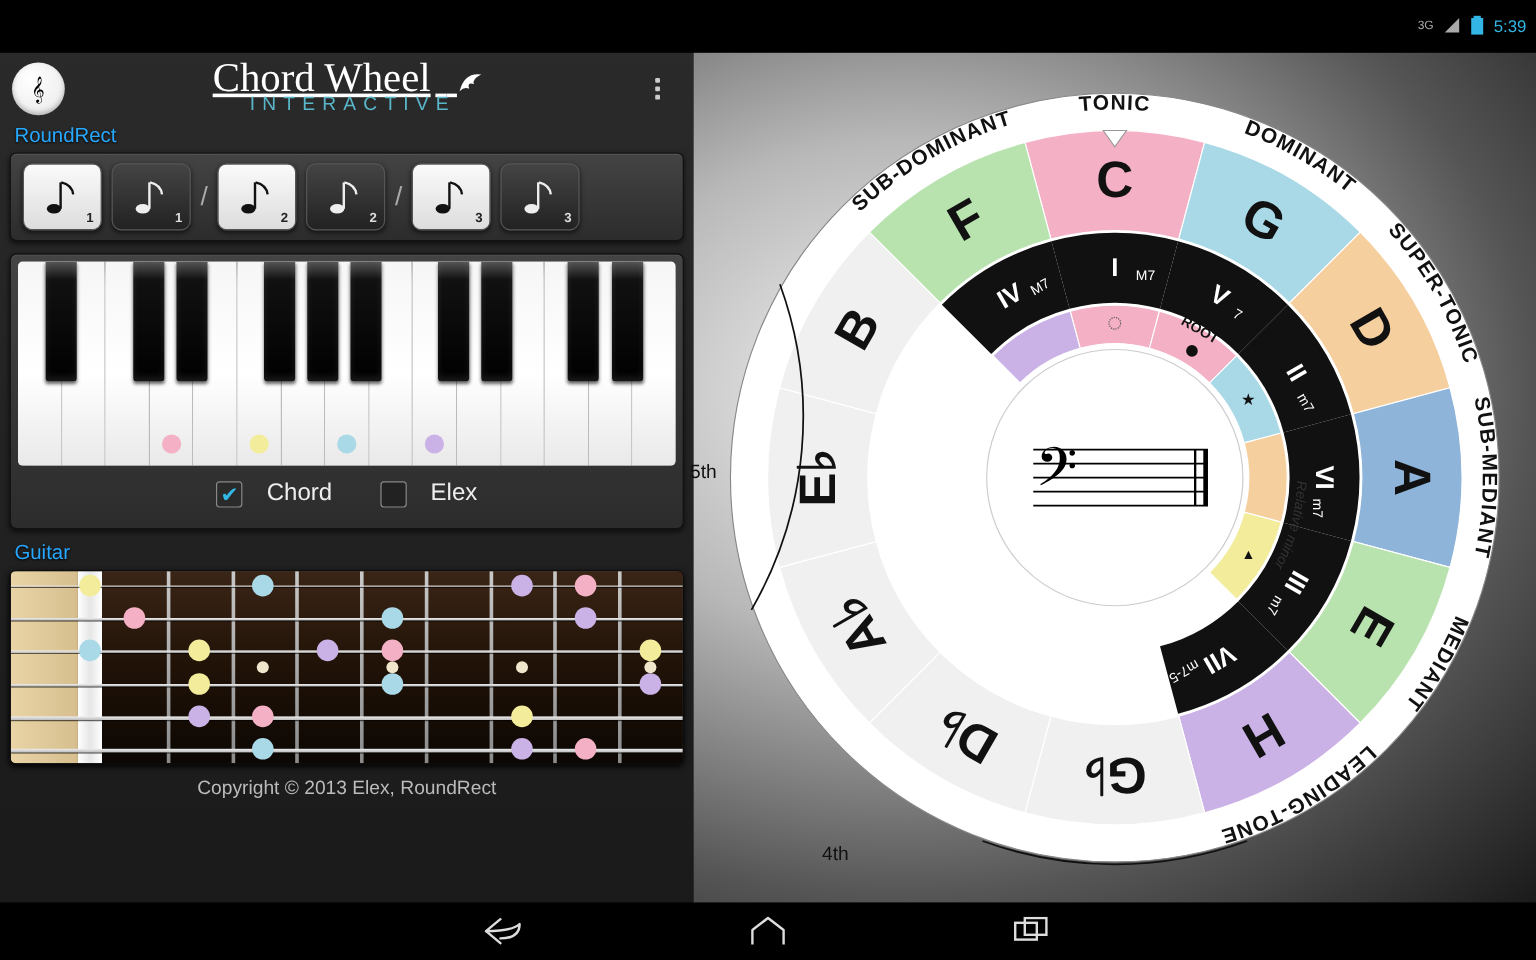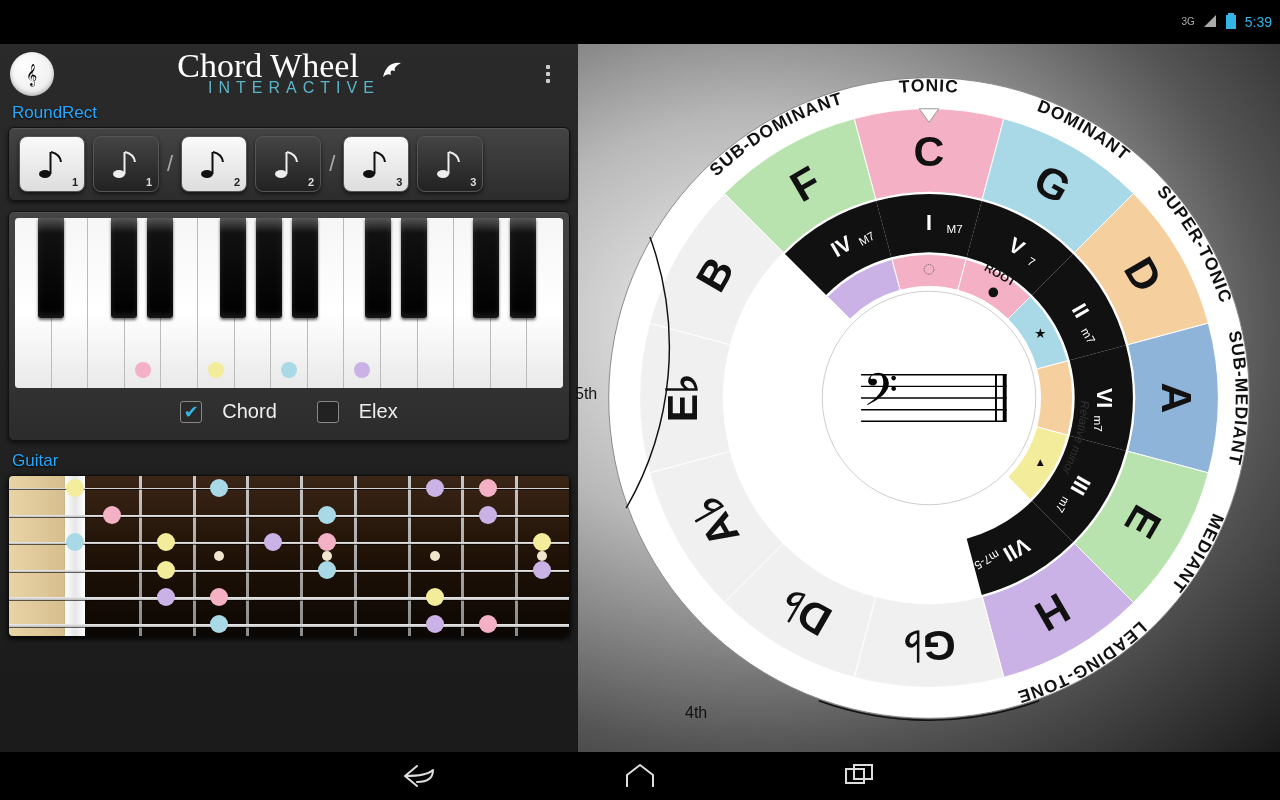--- a/index.html
+++ b/index.html
@@ -23,21 +23,21 @@
   }
   .header { display:flex; align-items:center; padding:6px 4px 4px 4px; }
   .app-icon {
     width:44px; height:44px; border-radius:50%;
     background: radial-gradient(circle at 35% 30%, #fff, #e8e8e8);
     display:flex; align-items:center; justify-content:center; overflow:hidden;
     box-shadow: inset 0 -2px 4px rgba(0,0,0,.25);
   }
   .app-icon svg{width:30px;height:30px;}
   .title-block{ flex:1; text-align:center; }
-  .title-main{ font-family: 'Brush Script MT', cursive; font-size:34px; line-height:30px; color:#fff; }
+  .title-main{ font-family: 'Brush Script MT', cursive; font-size:34px; line-height:30px; color:#fff;text-decoration:underline; }
   .title-main .wing{ font-family: Arial; font-style: italic; margin-left:4px;}
   .title-sub{ font-size:16px; letter-spacing:6px; color:#59b6c9; margin-top:-2px; }
   .menu-dots{ width:28px; height:28px; display:flex; flex-direction:column; align-items:center; justify-content:center; gap:3px; cursor:pointer; margin-right:6px;}
   .menu-dots span{ width:4px; height:4px; background:#ccc; border-radius:1px; }
 
   .section-label{ font-size:17px; color:#28a8ff; padding:2px 6px; text-shadow:0 1px 2px #000;}
   .panel{ background: linear-gradient(180deg,#444,#2c2c2c); border:1px solid #111; border-radius:6px; margin:2px 2px 8px 2px; padding:6px; box-shadow:0 1px 0 #555 inset, 0 2px 4px rgba(0,0,0,.6);}
   .inv-row{ display:flex; align-items:center; gap:8px; justify-content:flex-start; padding:2px 4px;}
   .inv-card{ width:66px; height:56px; border-radius:8px; background:linear-gradient(180deg,#fafafa,#ddd); border:1px solid #555; box-shadow:0 2px 4px rgba(0,0,0,.6); display:flex; align-items:center; justify-content:center; position:relative; cursor:pointer;}
   .inv-card.dark{ background:linear-gradient(180deg,#444,#222); }
@@ -288,20 +288,21 @@
           <div class="gdot c-purple" style="left: 533.111px; top: 93.6px;"></div>
           <div class="gdot c-purple" style="left: 156.667px; top: 120.8px;"></div>
           <div class="gdot c-pink" style="left: 210.444px; top: 120.8px;"></div>
           <div class="gdot c-yellow" style="left: 425.556px; top: 120.8px;"></div>
           <div class="gdot c-blue" style="left: 210.444px; top: 148px;"></div>
           <div class="gdot c-purple" style="left: 425.556px; top: 148px;"></div>
           <div class="gdot c-pink" style="left: 479.333px; top: 148px;"></div>
         </div>
     </div>
 
+    <div class="copyright">Copyright © 2013 Elex, RoundRect</div>
   </div>
 
   <div class="right">
     <div class="wheel">
       <span class="hint5">5th</span>
       <span class="hint4">4th</span>
       <svg id="wheel-svg" viewBox="-340 -340 680 680">
           <circle cx="0" cy="0" r="330" fill="#fff" stroke="#888"></circle>
           <circle cx="0" cy="0" r="300" fill="#fff"></circle>
           <path d="M -77.12807544055121 -287.84589623414234 A 298 298 0 0 1 77.12807544055119 -287.84589623414234 L 54.86963756173439 -204.77627517328247 A 212 212 0 0 0 -54.86963756173442 -204.77627517328247 Z" fill="#f4b0c4" stroke="#fff" stroke-width="1"></path>

